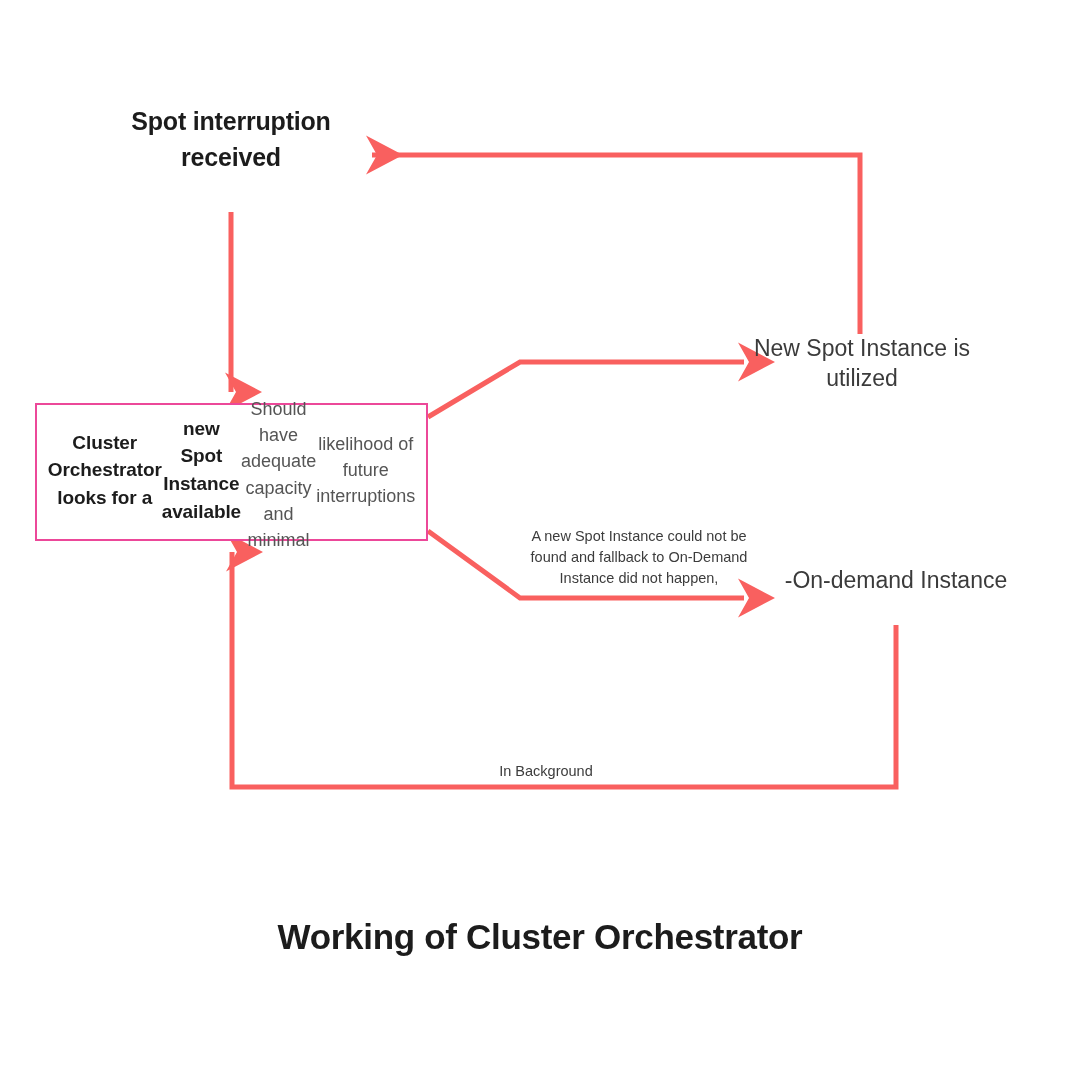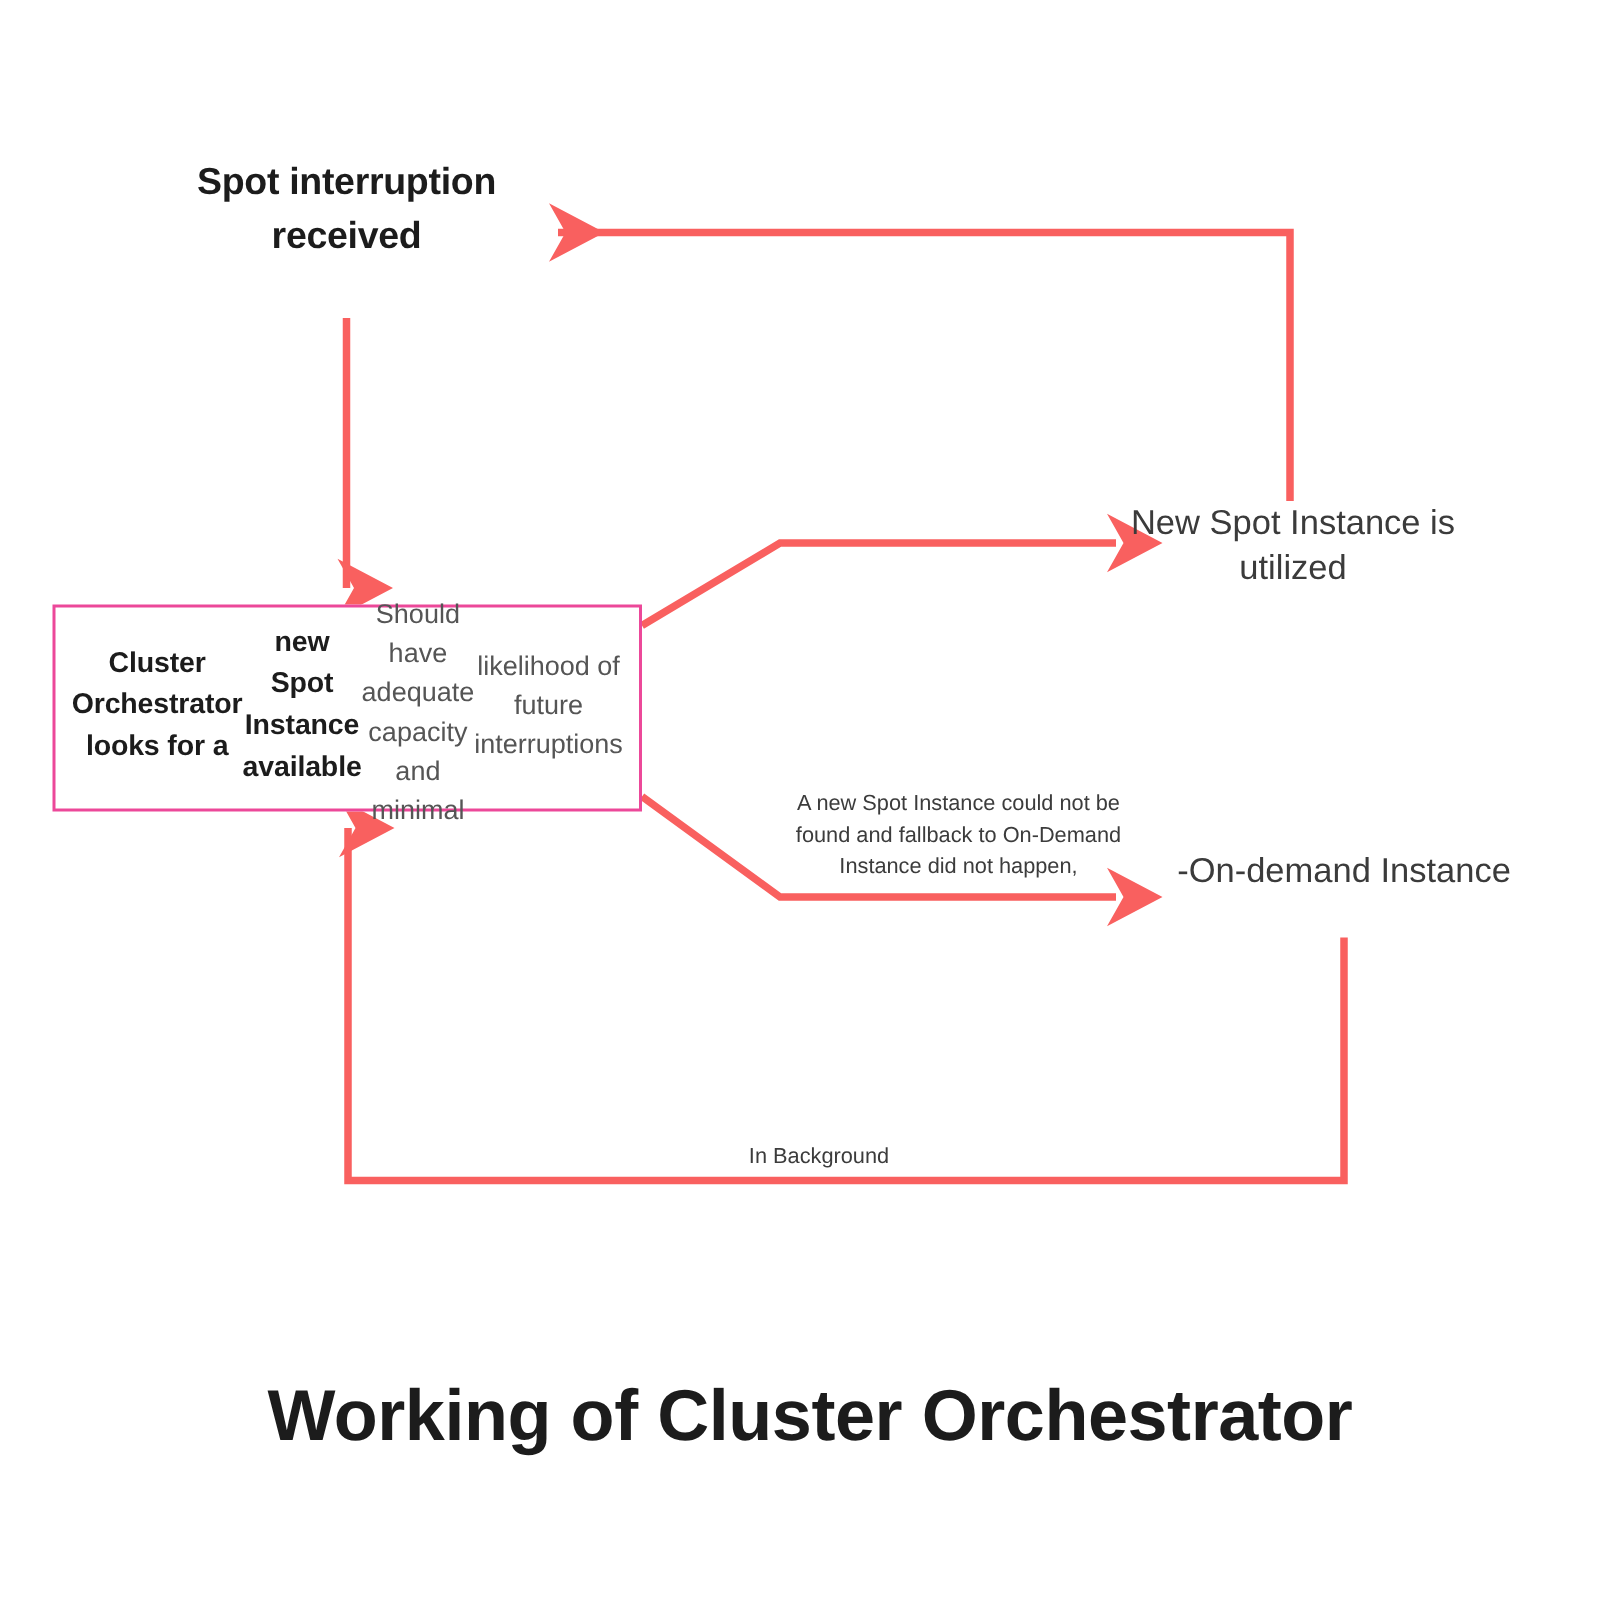--- a/index.html
+++ b/index.html
@@ -124,21 +124,21 @@
     width: 220px;
   }
 
   
   #caption {
     position: absolute;
     left: 0;
     top: 917px;
     width: 1080px;
     text-align: center;
-    font-size: 48px;
+    font-size: 35px;
     font-weight: bold;
     color: #1c1c1c;
     letter-spacing: -0.3px;
   }
 </style>
 </head>
 <body>
 
 <div id="canvas">
 

